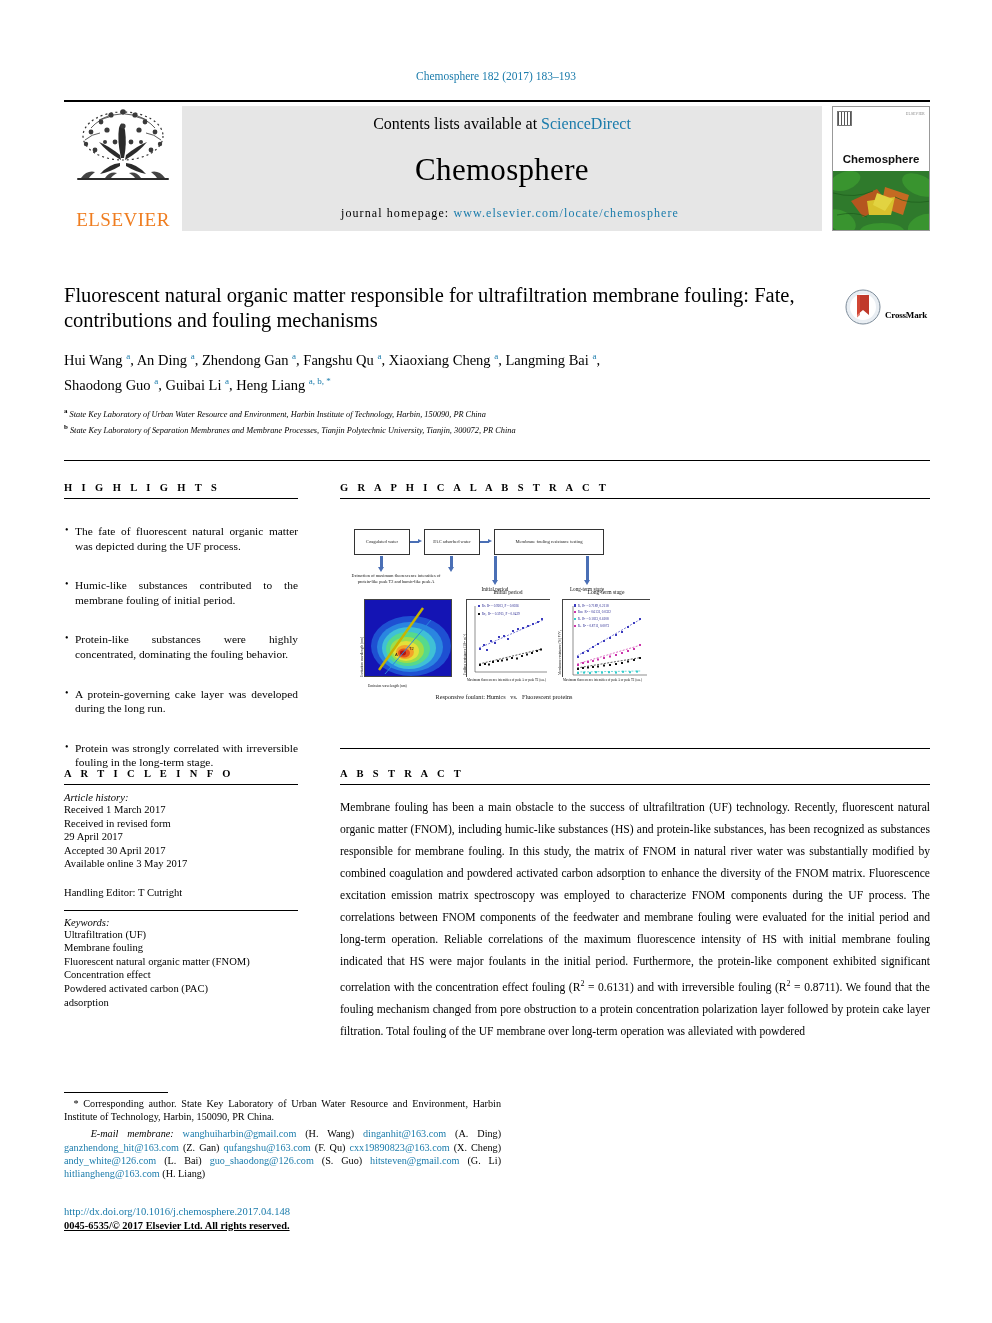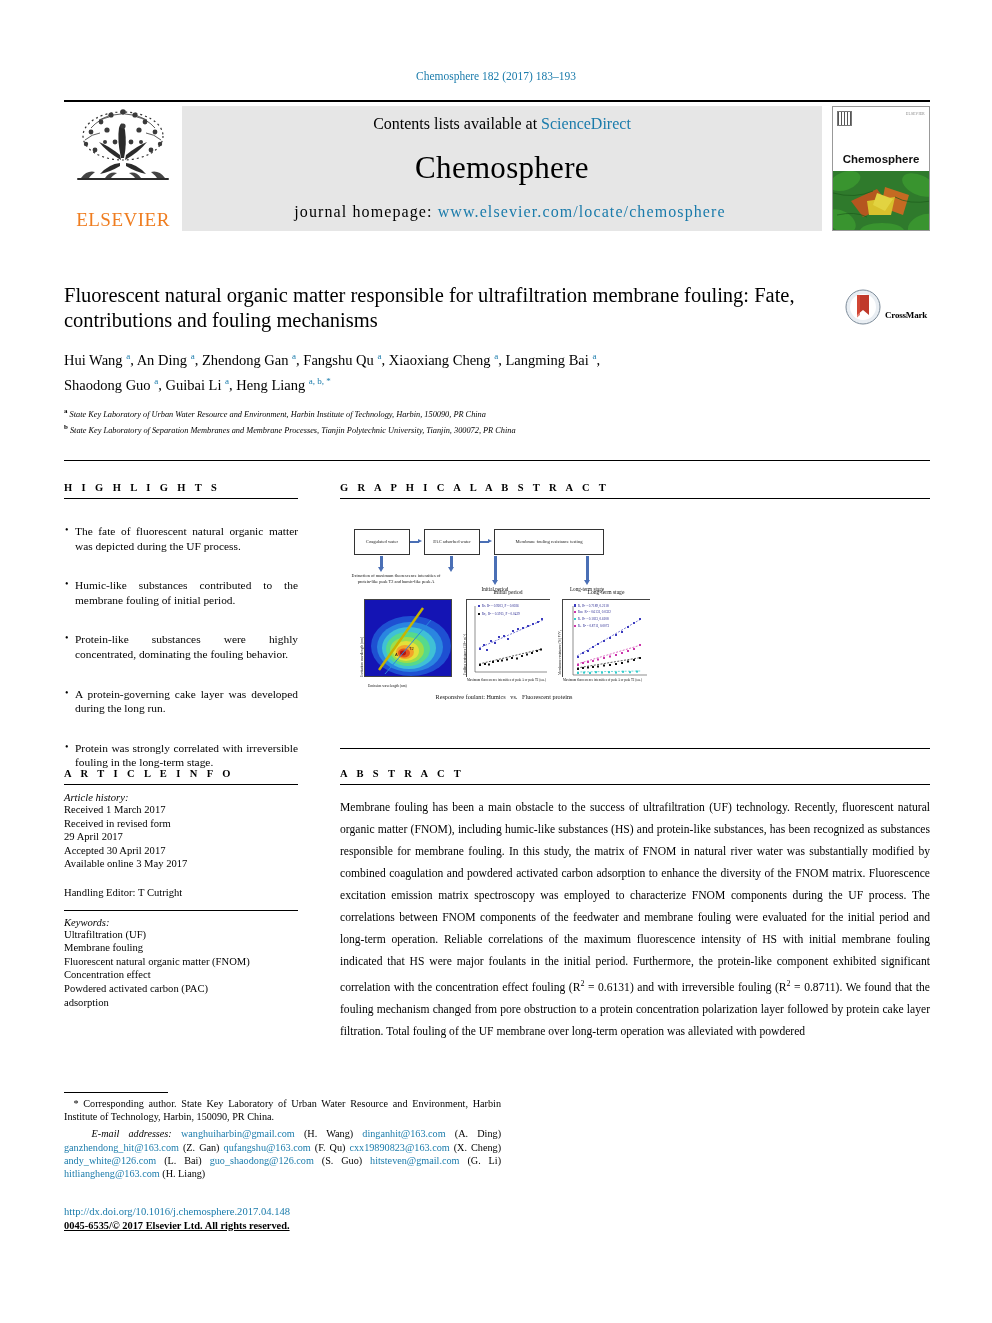--- a/index.html
+++ b/index.html
@@ -60,21 +60,21 @@
     margin-bottom: 2px;
   }
   .contents-line { font-size: 16px; }
   .contents-line .sd { color: #1a7bab; }
   .journal-name {
     font-size: 31px;
     font-family: "Liberation Serif", serif;
     letter-spacing: 0.3px;
   }
   .homepage-line {
-    font-size: 16px;
+    font-size: 12px;
     letter-spacing: 1.1px;
     margin-left: 16px;
   }
   .homepage-line .url { color: #1a7bab; }
   .cover-box {
     width: 98px;
     margin: 4px 0 2px 10px;
     border: 1px solid #999;
     background: #fff;
     position: relative;
@@ -665,21 +665,21 @@
       <span>Membrane fouling has been a main obstacle to the success of ultrafiltration (UF) technology. Recently, fluorescent natural organic matter (FNOM), including humic-like substances (HS) and protein-like substances, has been recognized as substances responsible for membrane fouling. In this study, the matrix of FNOM in natural river water was substantially modified by combined coagulation and powdered activated carbon adsorption to enhance the diversity of the FNOM matrix. Fluorescence excitation emission matrix spectroscopy was employed to characterize FNOM components during the UF process. The correlations between FNOM components of the feedwater and membrane fouling were evaluated for the initial period and long-term operation. Reliable correlations of the maximum fluorescence intensity of HS with initial membrane fouling indicated that HS were major foulants in the initial period. Furthermore, the protein-like component exhibited significant correlation with the concentration effect fouling (R</span><sup>2</sup><span> = 0.6131) and with irreversible fouling (R</span><sup>2</sup><span> = 0.8711). We found that the fouling mechanism changed from pore obstruction to a protein concentration polarization layer followed by protein cake layer filtration. Total fouling of the UF membrane over long-term operation was alleviated with powdered</span>
     </div>
   </div>
 
   <div class="foot" style="top:1092px">
     <div class="foot-rule"></div>
     <div class="foot-text">
       &nbsp;&nbsp;<span>* Corresponding author. State Key Laboratory of Urban Water Resource and Environment, Harbin Institute of Technology, Harbin, 150090, PR China.</span>
     </div>
     <div class="foot-text">
-      &nbsp;&nbsp;&nbsp;<i class="em-label">E-mail addresses:</i>
+      &nbsp;&nbsp;&nbsp;<i class="em-label">E-mail membrane:</i>
       <span class="em">wanghuiharbin@gmail.com</span>
       <span>(H. Wang)</span>
       <span class="em">dinganhit@163.com</span>
       <span>(A. Ding)</span>
       <span class="em">ganzhendong_hit@163.com</span>
       <span>(Z. Gan)</span>
       <span class="em">qufangshu@163.com</span>
       <span>(F. Qu)</span>
       <span class="em">cxx19890823@163.com</span>
       <span>(X. Cheng)</span>

